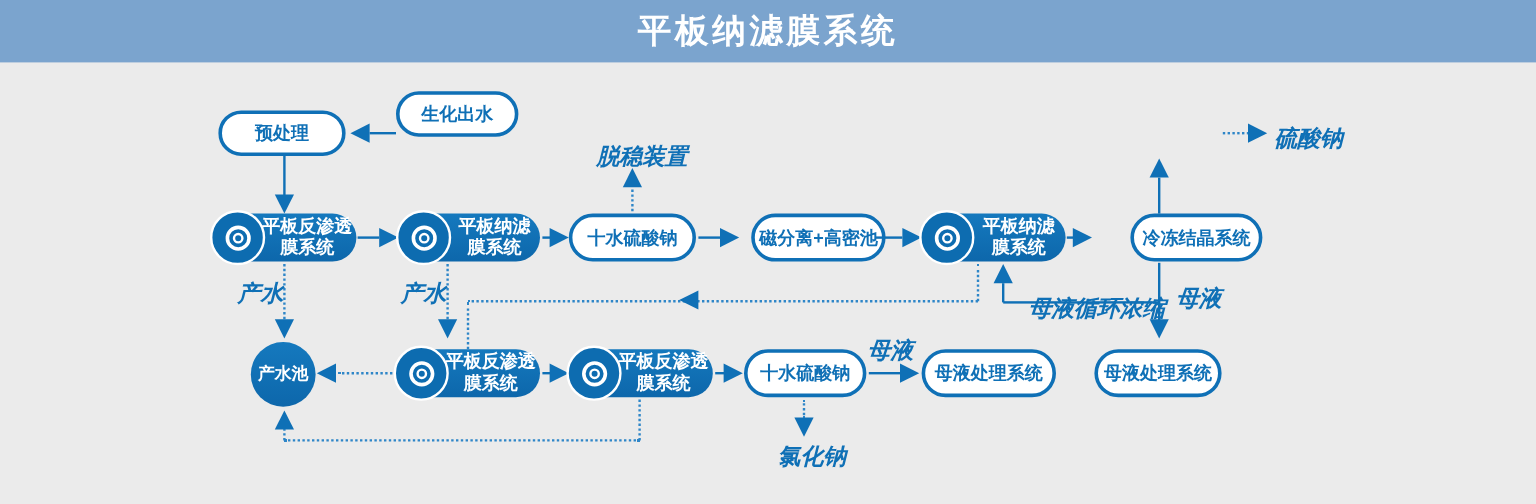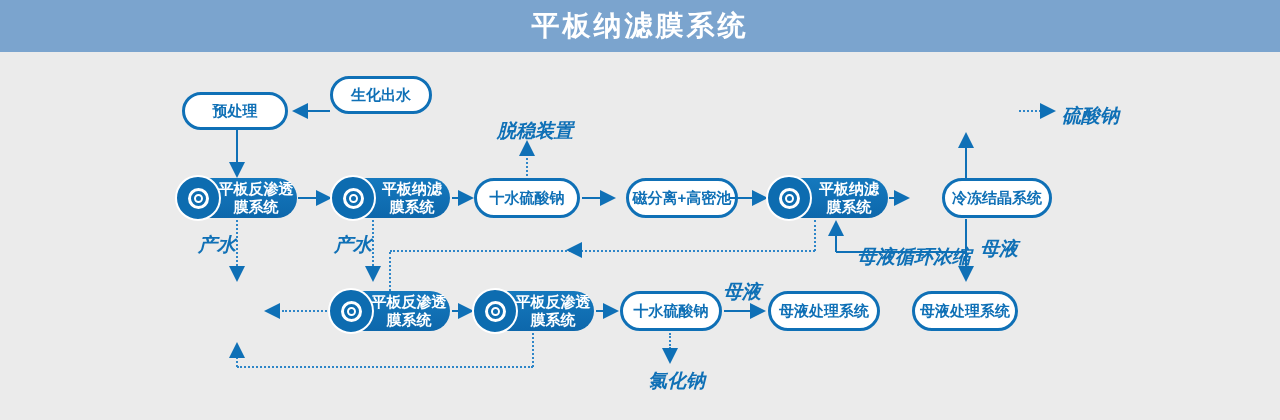--- a/index.html
+++ b/index.html
@@ -136,20 +136,23 @@
   <div class="dv" style="left:389px;top:252px;height:39px;"></div>
 
   <div class="ln" style="left:965px;top:219px;width:2px;height:49px;"></div>
   <div class="ah-d" style="left:958px;top:266px;"></div>
   <div class="lbl" style="left:980px;top:236px;">母液</div>
   <div class="ln" style="left:836px;top:251px;width:130px;height:2px;"></div>
   <div class="ln" style="left:835px;top:236px;width:2px;height:16px;"></div>
   <div class="ah-u" style="left:828px;top:220px;"></div>
   <div class="lbl" style="left:857px;top:244px;">母液循环浓缩</div>
 
+  <div class="circle-node" style="left:209px;top:285px;width:54px;height:54px;">
+      <span>产水池</span>
+    </div>
 
   <div class="dh" style="left:282px;top:310px;width:48px;"></div>
   <div class="ah-l" style="left:264px;top:303px;"></div>
 
   <div class="pill-solid" style="left:330px;top:291px;width:120px;height:40px;padding-left:40px;padding-right:2px;">
     <span class="disc">
         <span class="ring">
           <span class="core"></span>
         </span>
       </span>

